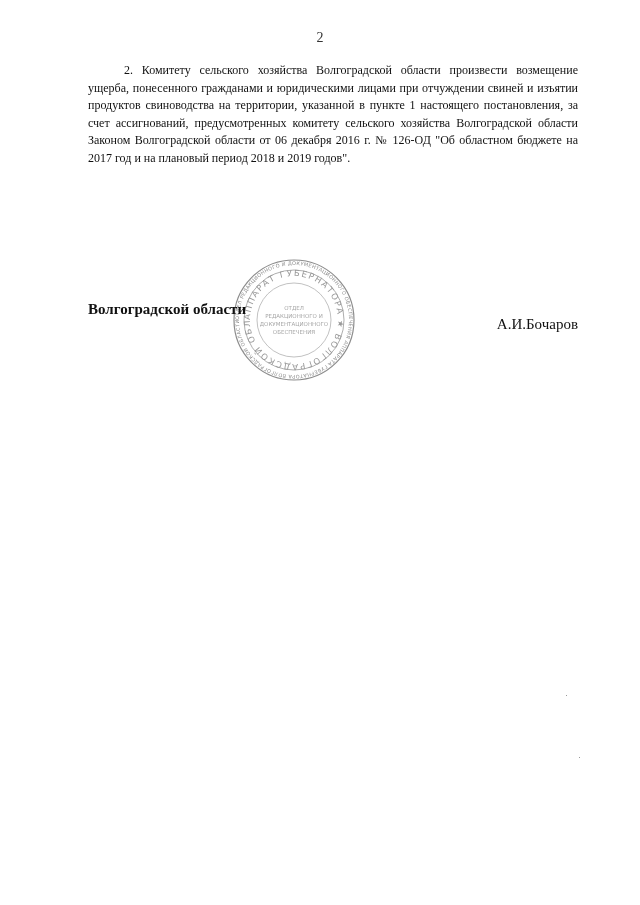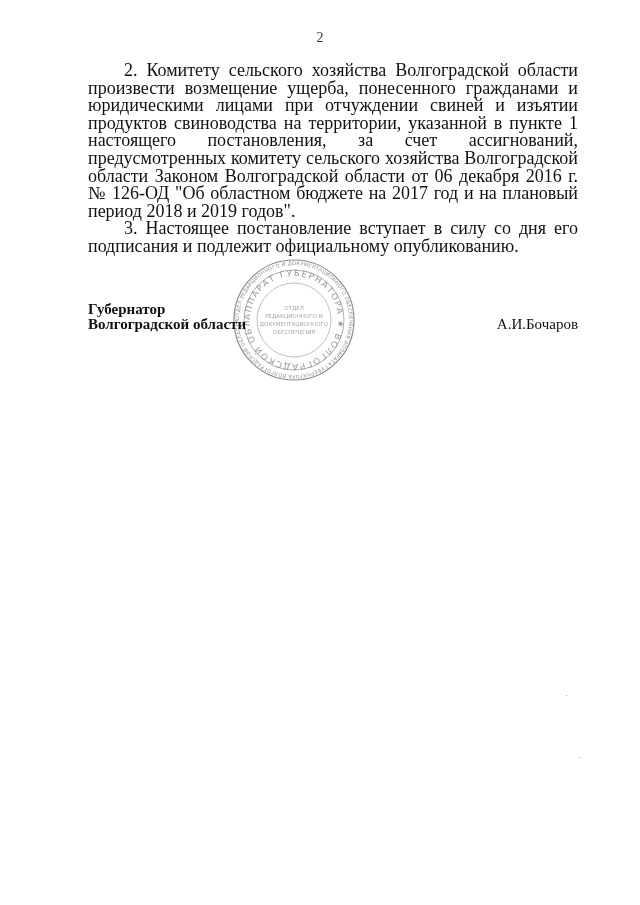--- a/index.html
+++ b/index.html
@@ -22,21 +22,21 @@
       width: 640px;
       text-align: center;
       font-size: 14px;
       color: #333;
     }
     .body-text {
       position: absolute;
       left: 88px;
       top: 62px;
       width: 490px;
-      font-size: 18px;
+      font-size: 12px;
       line-height: 17.6px;
       text-align: justify;
     }
     .para {
       margin: 0;
       text-indent: 36px;
       text-align: justify;
     }
     .signature-block {
       position: absolute;
@@ -80,21 +80,20 @@
       background: #999;
     }
   </style>
 </head>
 <body>
 
 <div class="page-number">2</div>
 
 <div class="body-text">
   <p class="para">2. Комитету сельского хозяйства Волгоградской области произвести возмещение ущерба, понесенного гражданами и юридическими лицами при отчуждении свиней и изъятии продуктов свиноводства на территории, указанной в пункте 1 настоящего постановления, за счет ассигнований, предусмотренных комитету сельского хозяйства Волгоградской области Законом Волгоградской области от 06 декабря 2016 г. № 126-ОД "Об областном бюджете на 2017 год и на плановый период 2018 и 2019 годов".</p>
-  <p class="para">3. Настоящее постановление вступает в силу со дня его подписания и подлежит официальному опубликованию.</p>
 </div>
 
 <div class="stamp">
   <svg viewBox="0 0 124 124" xmlns="http://www.w3.org/2000/svg">
     <defs>
       <path id="outerPath" d="M62,62 m-55,0 a55,55 0 1,1 110,0 a55,55 0 1,1 -110,0"></path>
       <path id="innerPath" d="M62,62 m-44,0 a44,44 0 1,1 88,0 a44,44 0 1,1 -88,0"></path>
     </defs>
     <circle cx="62" cy="62" r="60" fill="none" stroke="#666" stroke-width="1.2"></circle>
     <circle cx="62" cy="62" r="50" fill="none" stroke="#777" stroke-width="0.8"></circle>
@@ -107,20 +106,19 @@
     </text>
     <text x="62" y="52" text-anchor="middle" font-family="DejaVu Sans, sans-serif" font-size="5.5" fill="#888">ОТДЕЛ</text>
     <text x="62" y="60" text-anchor="middle" font-family="DejaVu Sans, sans-serif" font-size="5.5" fill="#888">РЕДАКЦИОННОГО И</text>
     <text x="62" y="68" text-anchor="middle" font-family="DejaVu Sans, sans-serif" font-size="5.5" fill="#888">ДОКУМЕНТАЦИОННОГО</text>
     <text x="62" y="76" text-anchor="middle" font-family="DejaVu Sans, sans-serif" font-size="5.5" fill="#888">ОБЕСПЕЧЕНИЯ</text>
   </svg>
 </div>
 
 <div class="signature-block">
   <div class="sig-title">
-    <div>Губернатор</div>
     <div>Волгоградской области</div>
   </div>
   <div class="sig-name">А.И.Бочаров</div>
 </div>
 
 <div class="speck" style="left:566px; top:695px;"></div>
 <div class="speck" style="left:579px; top:757px;"></div>
 
 </body></html>

